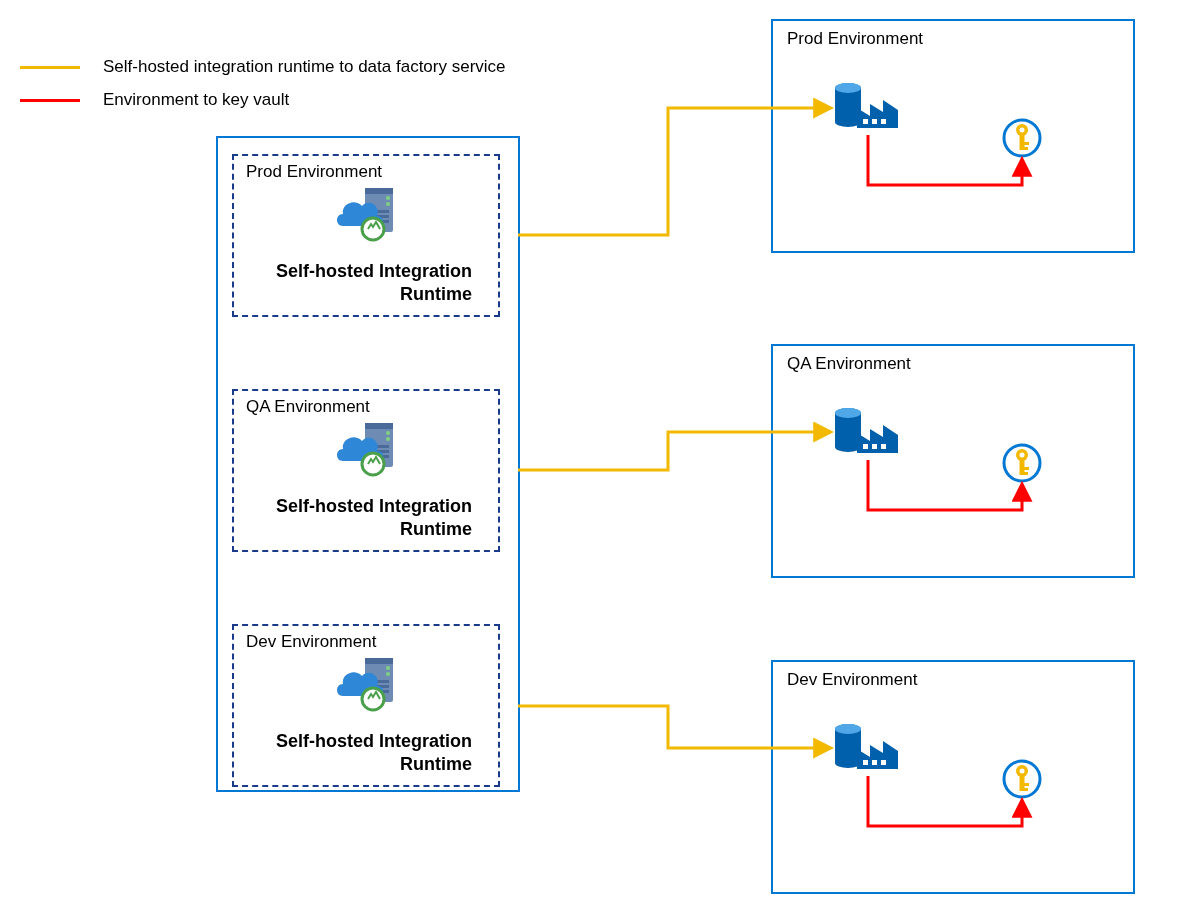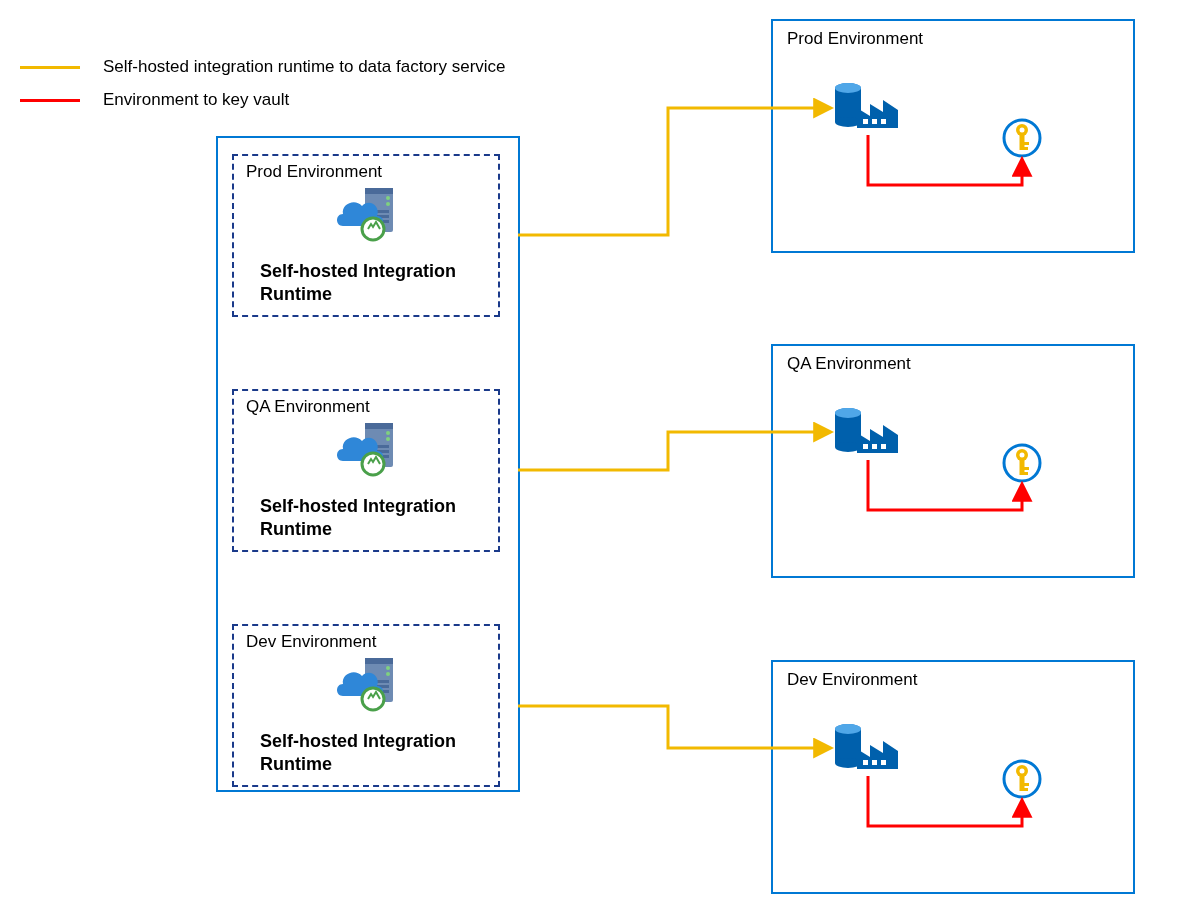--- a/index.html
+++ b/index.html
@@ -33,21 +33,21 @@
     position: absolute;
     box-sizing: border-box;
   }
   .env-title {
     font-size: 17px;
     position: absolute;
   }
   .ir-label {
     font-size: 18px;
     font-weight: 600;
-    text-align: left;
+    text-align: right;
     position: absolute;
     line-height: 1.25;
   }
   .right-env-title {
     font-size: 17px;
     position: absolute;
   }
 </style>
 </head>
 <body>

